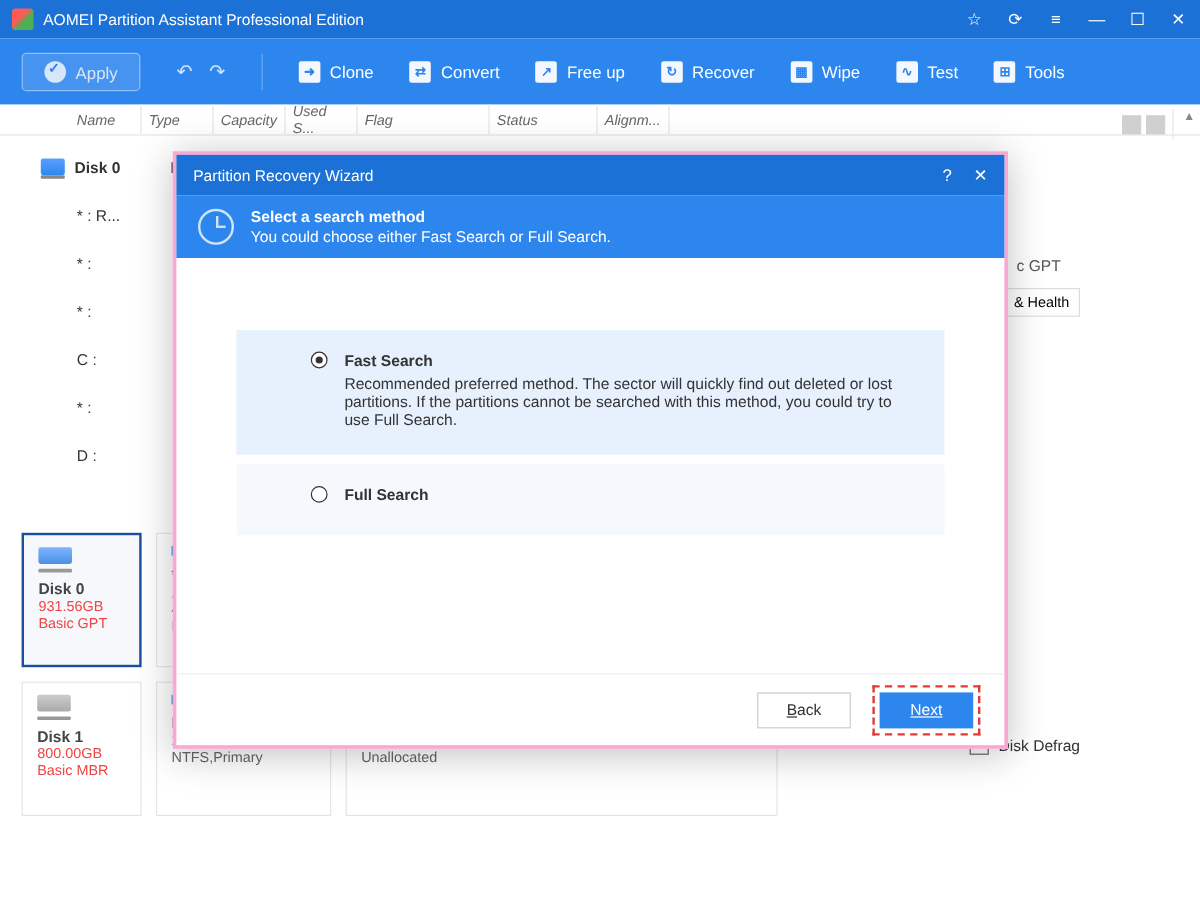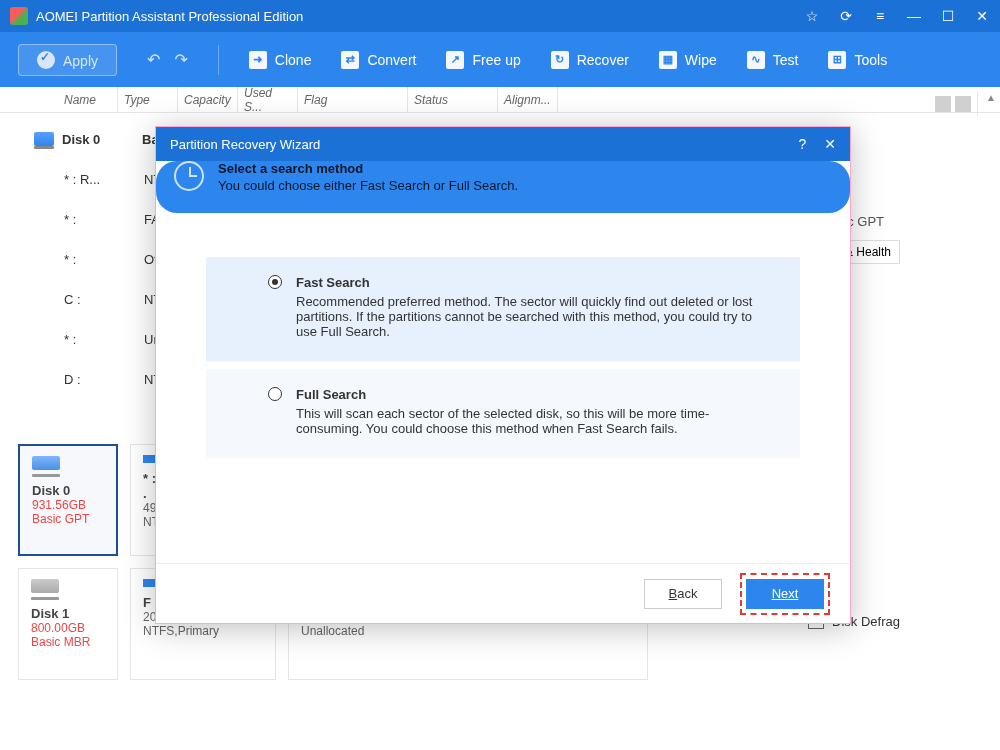--- a/index.html
+++ b/index.html
@@ -54,30 +54,30 @@
 .part-card .pname { font-weight: bold; }
 .part-card .psub { color: #666; font-size: 12px; }
 
 .side-links { position: absolute; right: 100px; top: 614px; font-size: 13px; color: #333; }
 .side-links .lk { display: flex; align-items: center; gap: 8px; margin-bottom: 6px; }
 .side-links .lk .ic { width: 16px; height: 14px; border: 1px solid #666; background: #fff; }
 .side-gpt { position: absolute; right: 116px; top: 214px; font-size: 13px; color: #555; }
 .side-health-btn { position: absolute; right: 100px; top: 240px; border: 1px solid #ddd; padding: 4px 8px; font-size: 12px; background: #fff; }
 
 
-.modal { position: absolute; left: 155px; top: 126px; width: 696px; height: 498px; background: #fff; border: 1px solid #f9a8d4; box-shadow: 0 4px 30px rgba(0,0,0,0.25); display: flex; flex-direction: column; }
+.modal { position: absolute; left: 144px; top: 126px; width: 696px; height: 498px; background: #fff; border: 3px solid #f9a8d4; box-shadow: 0 4px 30px rgba(0,0,0,0.25); display: flex; flex-direction: column; }
 .modal-head { height: 34px; background: #1b71d6; color: #fff; display: flex; align-items: center; padding: 0 14px; font-size: 13px; }
 .modal-head .sp { flex: 1; }
 .modal-head .micon { margin-left: 18px; cursor: pointer; font-size: 14px; }
-.modal-banner { height: 52px; background: #2d86ee; color: #0f172a; display: flex; align-items: flex-start; padding: 0 18px; gap: 14px; font-size: 13px; border-radius: 21px; }
+.modal-banner { height: 52px; background: #2d86ee; color: #ffffff; display: flex; align-items: center; padding: 0 18px; gap: 14px; font-size: 13px; }
 .modal-banner .clock { width: 30px; height: 30px; border: 2px solid #cfe3fb; border-radius: 50%; position: relative; flex-shrink: 0; }
 .modal-banner .clock::before { content: ""; position: absolute; left: 13px; top: 4px; width: 2px; height: 9px; background: #cfe3fb; }
 .modal-banner .clock::after { content: ""; position: absolute; left: 13px; top: 12px; width: 8px; height: 2px; background: #cfe3fb; }
 .modal-banner .h { font-weight: bold; margin-bottom: 2px; }
-.modal-body { flex: 1; padding: 44px 50px 0 50px; }
+.modal-body { flex: 1; padding: 60px 50px 0 50px; }
 .opt-block { background: #f5f8fc; padding: 18px 30px 22px 90px; position: relative; margin-bottom: 8px; font-size: 13px; color: #333; }
 .opt-block.sel { background: #e7f0fd; }
 .opt-block .radio { position: absolute; left: 62px; top: 18px; width: 14px; height: 14px; border: 1.5px solid #333; border-radius: 50%; background: #fff; }
 .opt-block.sel .radio::after { content: ""; position: absolute; left: 2.5px; top: 2.5px; width: 6px; height: 6px; background: #333; border-radius: 50%; }
 .opt-block .ot { font-weight: bold; margin-bottom: 4px; }
 .modal-foot { height: 60px; border-top: 1px solid #eee; display: flex; align-items: center; justify-content: flex-end; gap: 18px; padding: 0 20px; }
 .btn { width: 78px; height: 30px; font-size: 13px; display: inline-flex; align-items: center; justify-content: center; cursor: pointer; }
 .btn.back { background: #fff; border: 1px solid #ccc; color: #333; }
 .btn.next { background: #2d86ee; color: #fff; text-decoration: underline; }
 .next-highlight { border: 2.5px dashed #e53935; padding: 4px; }
@@ -256,21 +256,20 @@
   </div>
   <div class="modal-body">
     <div class="opt-block sel">
       <span class="radio"></span>
       <div class="ot">Fast Search</div>
       <div>Recommended preferred method. The sector will quickly find out deleted or lost partitions. If the partitions cannot be searched with this method, you could try to use Full Search.</div>
     </div>
     <div class="opt-block">
       <span class="radio"></span>
       <div class="ot">Full Search</div>
-      <div>This will scan each sector of the selected disk, so this will be more time-consuming. You could choose this method when Fast Search fails.</div>
     </div>
   </div>
   <div class="modal-foot">
     <span class="btn back">
         <span style="text-decoration:underline">B</span>
         <span>ack</span>
       </span>
     <span class="next-highlight">
       <span class="btn next">Next</span>
     </span>

